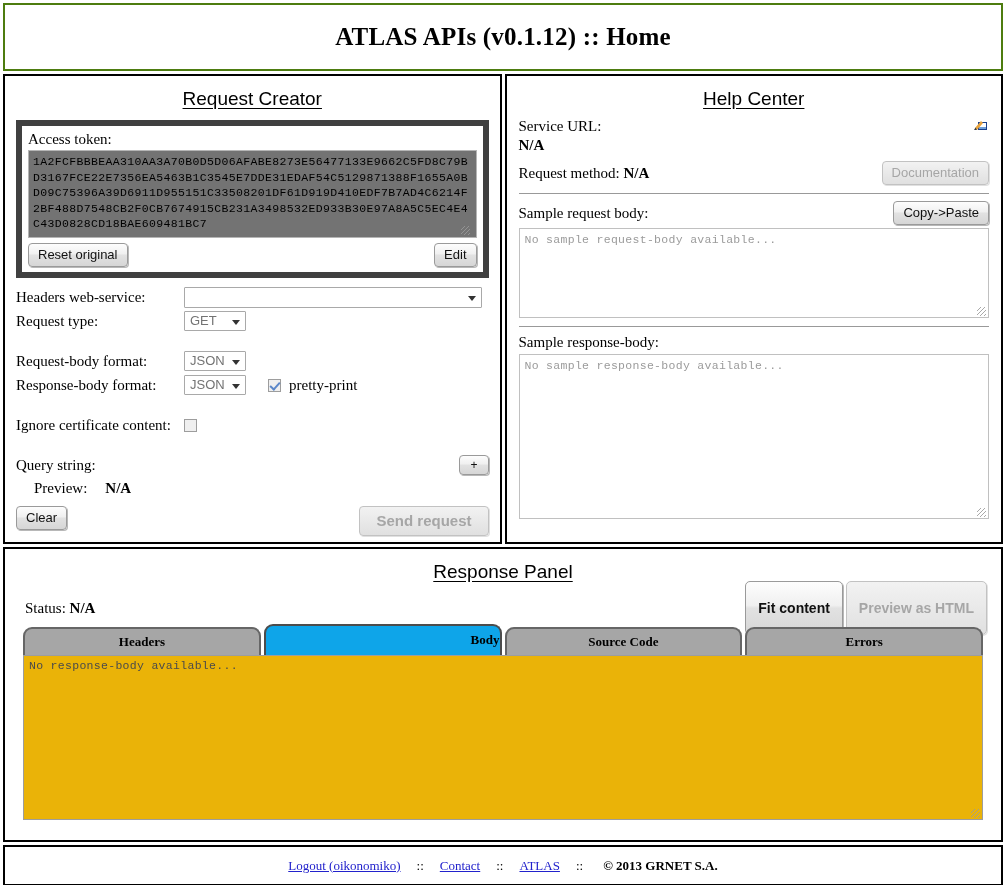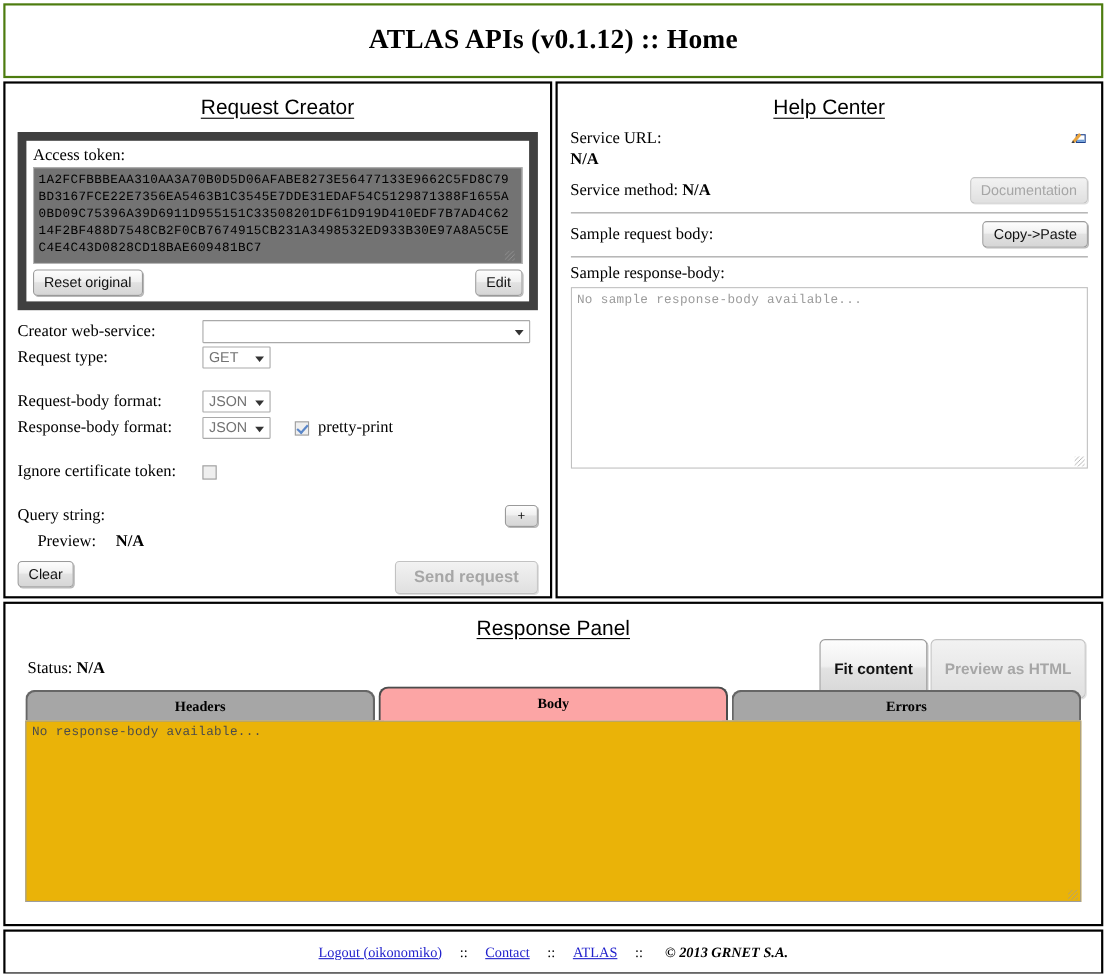--- a/index.html
+++ b/index.html
@@ -65,21 +65,21 @@
   }
   .panel-title span {
     text-decoration: underline;
     text-underline-offset: 3px;
   }
 
   
   .token-box {
     box-sizing: border-box;
     margin: 2px 11px 0 11px;
-    border: 8px solid #404040;
+    border: 6px solid #404040;
     padding: 4px 6px 5px 6px;
     background: #fff;
   }
   .token-label {
     font-family: "Liberation Serif", serif;
     font-size: 15px;
     line-height: 18px;
     padding-bottom: 2px;
   }
   .token-area {
@@ -307,25 +307,26 @@
     border-radius: 9px 9px 0 0;
     padding: 4px 0 4px 0;
     height: 28px;
     line-height: 18px;
     margin-right: 3px;
     cursor: pointer;
     position: relative;
   }
   .tab:last-child { margin-right: 0; }
   .tab.active {
-    background: #fca5a5;
+    background: #0ea5e9;
     border-color: #4c4c4c;
     height: 31px;
     line-height: 20px;
     z-index: 3;
+    text-align: right;
   }
   .resp-body {
     box-sizing: border-box;
     margin: 0 18px;
     border: 1px solid #9d9d9d;
     border-top: 1px solid #9d9d9d;
     background: #eab308;
     height: 165px;
     font-family: "Liberation Mono", monospace;
     font-size: 11.5px;
@@ -354,21 +355,21 @@
     font-size: 13px;
     display: flex;
     align-items: center;
   }
   .footer a {
     color: #2222cc;
     text-decoration: underline;
     cursor: pointer;
   }
   .footer .sep { padding: 0 16px; color: #000; }
-  .footer .copy { padding-left: 4px; font-size: 13px; font-style: italic; }
+  .footer .copy { padding-left: 4px; font-size: 13px; }
 </style>
 </head>
 <body>
 
 <div class="page">
 
   <div class="titlebar">
     <h1>ATLAS APIs (v0.1.12) :: Home</h1>
   </div>
 
@@ -386,21 +387,21 @@
           <div class="resize-grip" style="right:7px;bottom:3px;"></div>
         </div>
         <div class="token-buttons">
           <button class="btn">Reset original</button>
           <button class="btn">Edit</button>
         </div>
       </div>
 
       <div class="form-area">
         <div class="form-line">
-          <div class="form-label">Creator web-service:</div>
+          <div class="form-label">Headers web-service:</div>
           <div class="sel sel-wide"></div>
         </div>
         <div class="form-line" style="margin-top:2px;">
           <div class="form-label">Request type:</div>
           <div class="sel sel-small">GET</div>
         </div>
 
         <div class="gap-row"></div>
 
         <div class="form-line">
@@ -410,21 +411,21 @@
         <div class="form-line" style="margin-top:2px;">
           <div class="form-label">Response-body format:</div>
           <div class="sel sel-small">JSON</div>
           <span class="chk checked" style="margin-left:22px;"></span>
           <span style="margin-left:8px;">pretty-print</span>
         </div>
 
         <div class="gap-row"></div>
 
         <div class="form-line">
-          <div class="form-label">Ignore certificate token:</div>
+          <div class="form-label">Ignore certificate content:</div>
           <span class="chk"></span>
         </div>
 
         <div class="gap-row"></div>
 
         <div class="form-line" style="justify-content:space-between;">
           <div>Query string:</div>
           <button class="btn small" style="padding:1px 10px;">+</button>
         </div>
 
@@ -455,31 +456,35 @@
               <rect x="6" y="9" width="7" height="2" fill="#6f9fd8"></rect>
               <path d="M2 10 L8 3 L10 5 L4 12 Z" fill="#e8a33d"></path>
               <path d="M1 12 L2.5 9.5 L4 12 Z" fill="#3a3a3a"></path>
             </svg>
           </span>
         </div>
         <div class="svc-url-val">N/A</div>
 
         <div class="doc-row">
           <div>
-            <span>Service method:</span>
+            <span>Request method:</span>
             <span class="bold">N/A</span>
           </div>
           <button class="btn disabled">Documentation</button>
         </div>
 
         <hr class="hr">
 
         <div class="sample-head">
           <div>Sample request body:</div>
           <button class="btn">Copy-&gt;Paste</button>
+        </div>
+        <div class="ta ta-req">
+          <span>No sample request-body available...</span>
+          <span class="resize-grip"></span>
         </div>
 
         <hr class="hr">
 
         <div class="sample-head">
           <div>Sample response-body:</div>
         </div>
         <div class="ta ta-res">
           <span>No sample response-body available...</span>
           <span class="resize-grip"></span>
@@ -500,20 +505,21 @@
       </div>
       <div class="status-btns">
         <button class="btn">Fit content</button>
         <button class="btn disabled">Preview as HTML</button>
       </div>
     </div>
 
     <div class="tabs">
       <div class="tab">Headers</div>
       <div class="tab active">Body</div>
+      <div class="tab">Source Code</div>
       <div class="tab">Errors</div>
     </div>
 
     <div class="resp-body">
       <span>No response-body available...</span>
       <span class="resize-grip"></span>
     </div>
   </div>
 
   <div class="footer-wrap">

